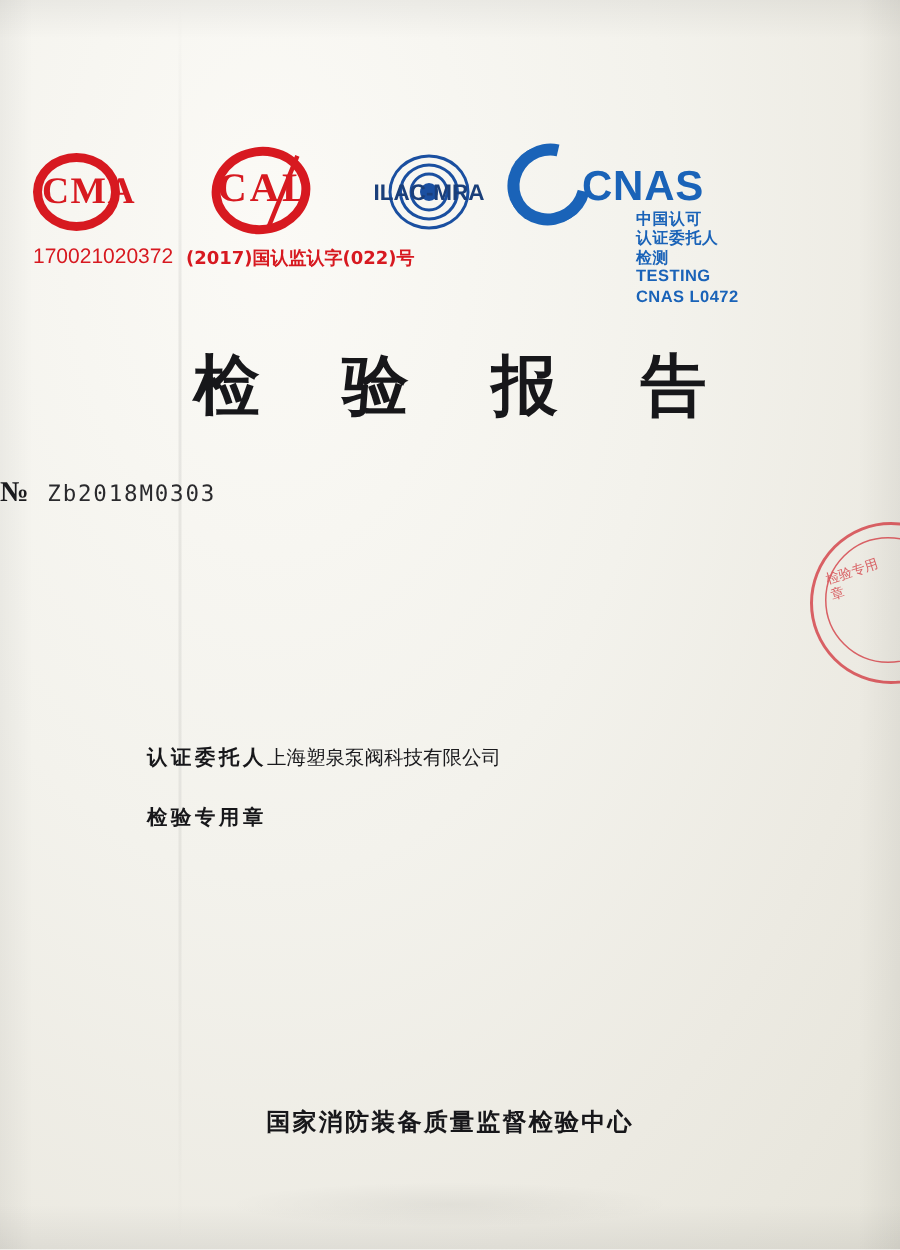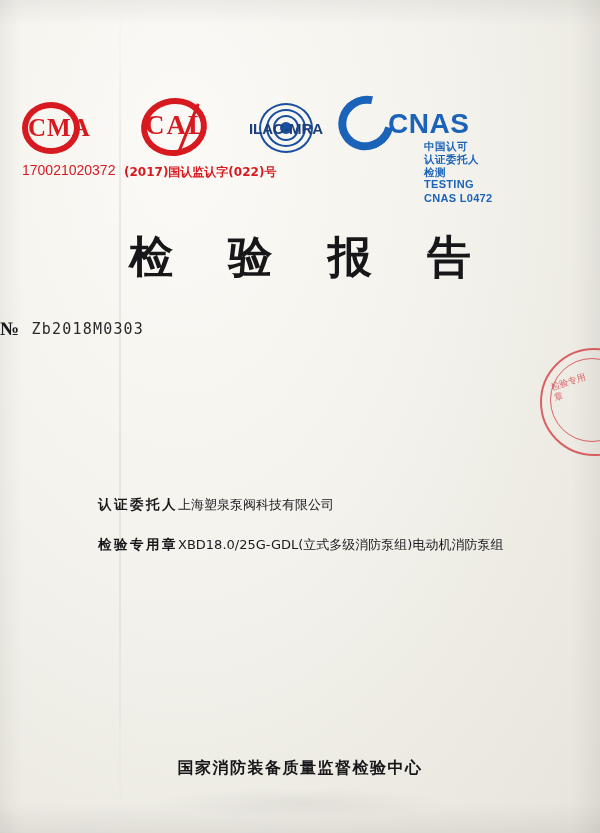--- a/index.html
+++ b/index.html
@@ -298,21 +298,20 @@
     position: absolute;
     left: 0;
     top: 738px;
     width: 600px;
     text-align: center;
     font-family: "DejaVu Sans", sans-serif;
     font-weight: bold;
     font-size: 16px;
     letter-spacing: 1.5px;
     color: #17171a;
-    margin-top: 20px;
   }
   #footer-shadow {
     position: absolute;
     left: 150px;
     top: 788px;
     width: 300px;
     height: 30px;
     background: radial-gradient(ellipse at center, rgba(0,0,0,0.05), rgba(0,0,0,0) 70%);
     pointer-events: none;
   }
@@ -374,19 +373,18 @@
     <div class="seal-text">检验专用章</div>
   </div>
 
   <div id="fields">
     <div class="field-row">
       <span class="field-label">认证委托人</span>
       <span class="field-value">上海塑泉泵阀科技有限公司</span>
     </div>
     <div class="field-row">
       <span class="field-label">检验专用章</span>
-      <span class="field-value">XBD18.0/25G-GDL(立式多级消防泵组)电动机消防泵组</span>
     </div>
   </div>
 
   <div id="footer">国家消防装备质量监督检验中心</div>
   <div id="footer-shadow"></div>
 </div>
 
 </body></html>

